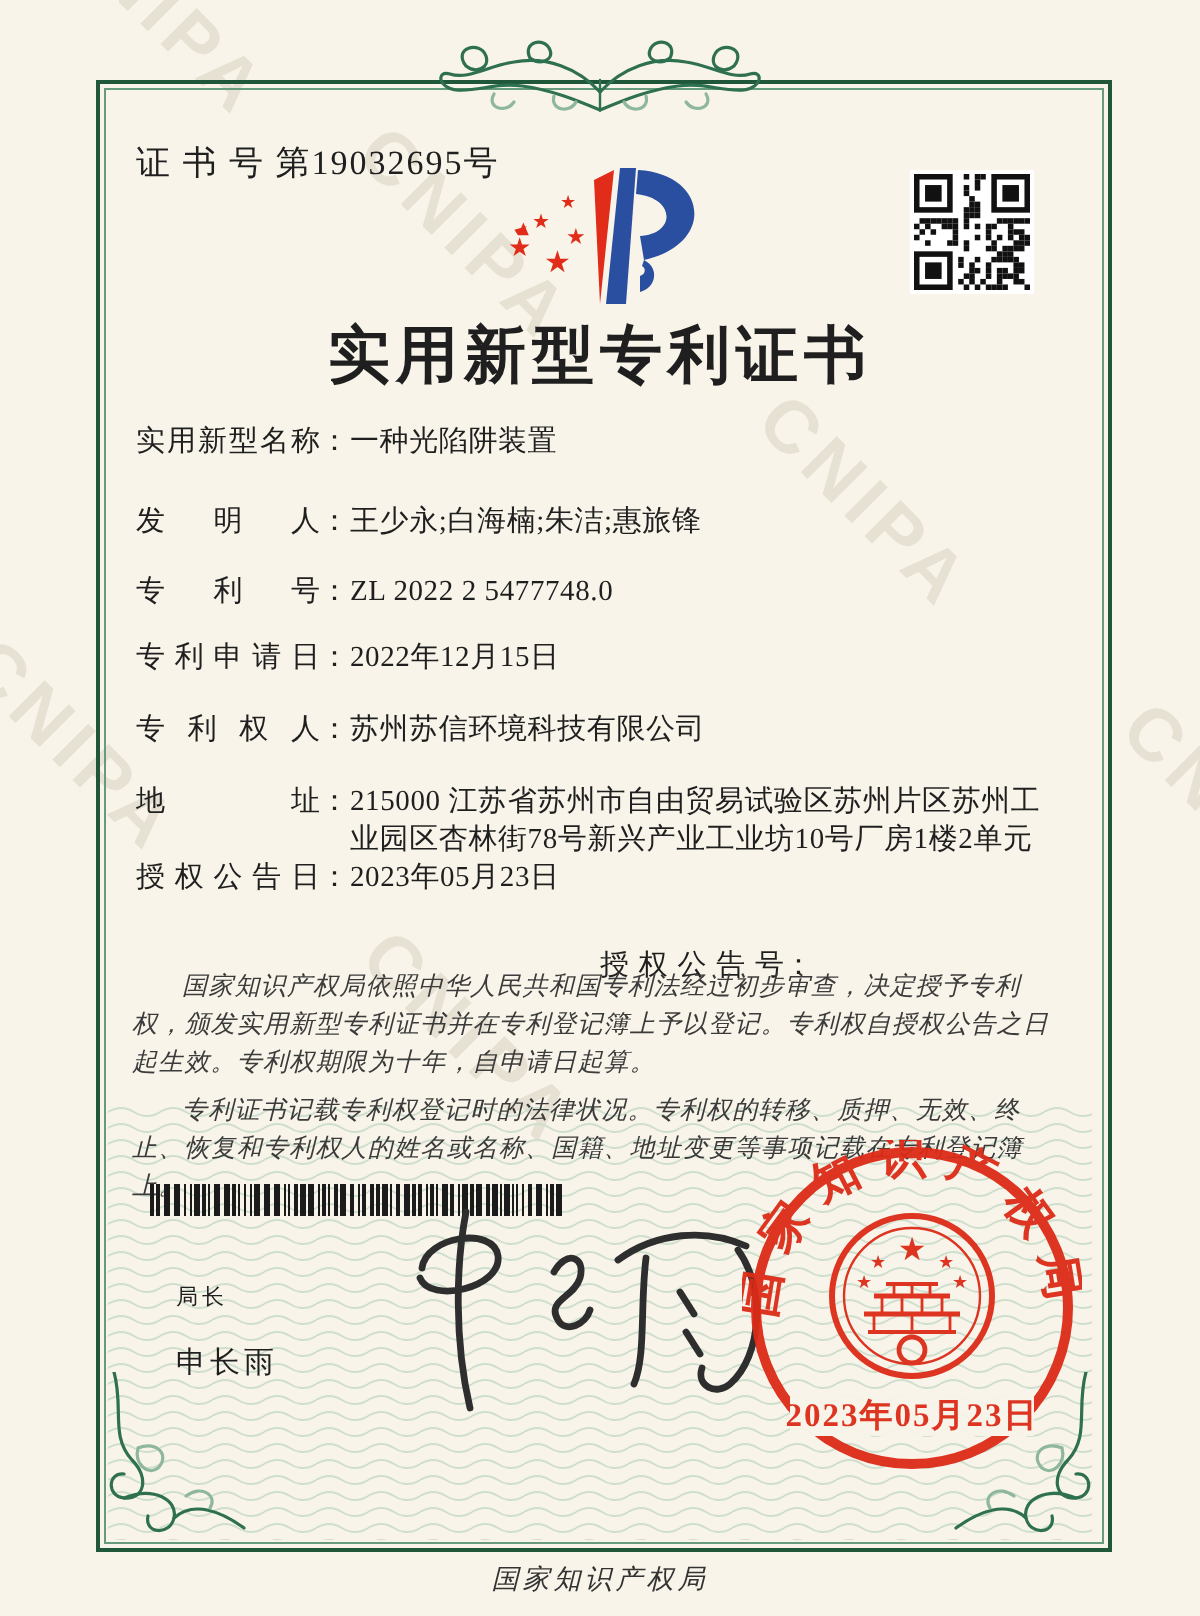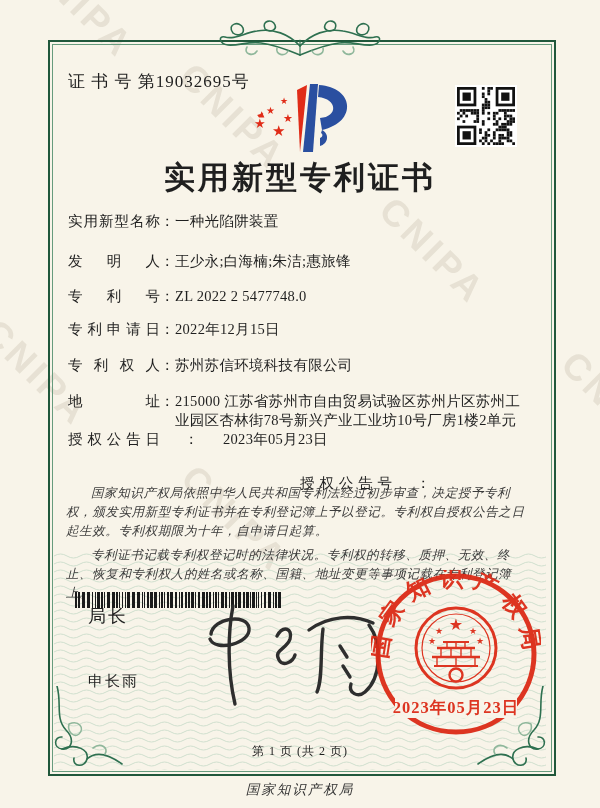--- a/index.html
+++ b/index.html
@@ -18,29 +18,29 @@
   .certno{position:absolute;left:68px;top:70px;font-size:17px;letter-spacing:1px;}
   .logo{position:absolute;left:250px;top:78px;width:112px;height:82px;}
   .qr{position:absolute;left:455px;top:85px;width:58px;height:58px;background:#fff;padding:2px;}
   .title{position:absolute;left:0;right:0;top:157px;text-align:center;font-size:31px;
          font-weight:bold;letter-spacing:3px;}
   
   .row{position:absolute;left:68px;width:464px;display:flex;font-size:14.5px;line-height:19px;}
   .lbl{display:inline-block;width:92px;text-align:justify;text-align-last:justify;flex:none;}
   .colon{width:15px;flex:none;}
   .val{flex:1;letter-spacing:0.3px;}
-  .pair{display:flex;gap:24px;}
+  .pair{display:flex;}
   .pair2{position:absolute;left:232px;top:0;display:flex;width:232px;margin-top:44px;}
   
   .paras{position:absolute;left:66px;top:484px;width:470px;}
   .paras p{margin:0 0 5px 0;font-size:12.5px;line-height:19px;text-indent:2em;
            font-style:italic;letter-spacing:0.6px;color:#3b3b3b;}
   
   .barcode{position:absolute;left:75px;top:592px;width:212px;height:16px;}
-  .signer-title{position:absolute;left:88px;top:604px;font-size:18px;letter-spacing:2px;}
+  .signer-title{position:absolute;left:88px;top:641px;font-size:11px;letter-spacing:2px;}
   .signer-name{position:absolute;left:88px;top:672px;font-size:15px;letter-spacing:2px;}
   .signature{position:absolute;left:183px;top:598px;width:224px;height:112px;}
   .seal{position:absolute;left:371px;top:570px;width:170px;height:170px;opacity:0.95;}
   .pageno{position:absolute;left:0;right:0;top:743px;text-align:center;font-size:12px;letter-spacing:1px;}
   .note{position:absolute;left:0;right:0;top:781px;text-align:center;font-size:13.5px;
         font-style:italic;letter-spacing:2px;color:#333;}
 </style>
 </head>
 <body>
 
@@ -389,16 +389,15 @@
       <path d="M70,78 v8 M80,78 v8 M90,78 v8 M100,78 v8" stroke-width="1.4"></path>
       <path d="M61,87 L109,87" stroke-width="2.4"></path>
       <path d="M66,87 v8 M85,87 v8 M104,87 v8" stroke-width="1.4"></path>
       <path d="M63,96 L107,96" stroke-width="2"></path>
       <circle cx="85" cy="105" r="6.5" fill="none" stroke-width="2.4"></circle>
     </g>
     <rect x="24" y="126" width="122" height="22" fill="#f8f4e9"></rect>
     <text x="85" y="143" font-size="16.5" font-weight="bold" fill="#dc2b17" text-anchor="middle" letter-spacing="1" font-family="Liberation Serif, DejaVu Serif, serif">2023年05月23日</text>
   </svg>
 
-  <div class="pageno">第 1 页 (共 2 页)</div>
   <div class="note">国家知识产权局</div>
 
 </div>
 
 </body></html>

